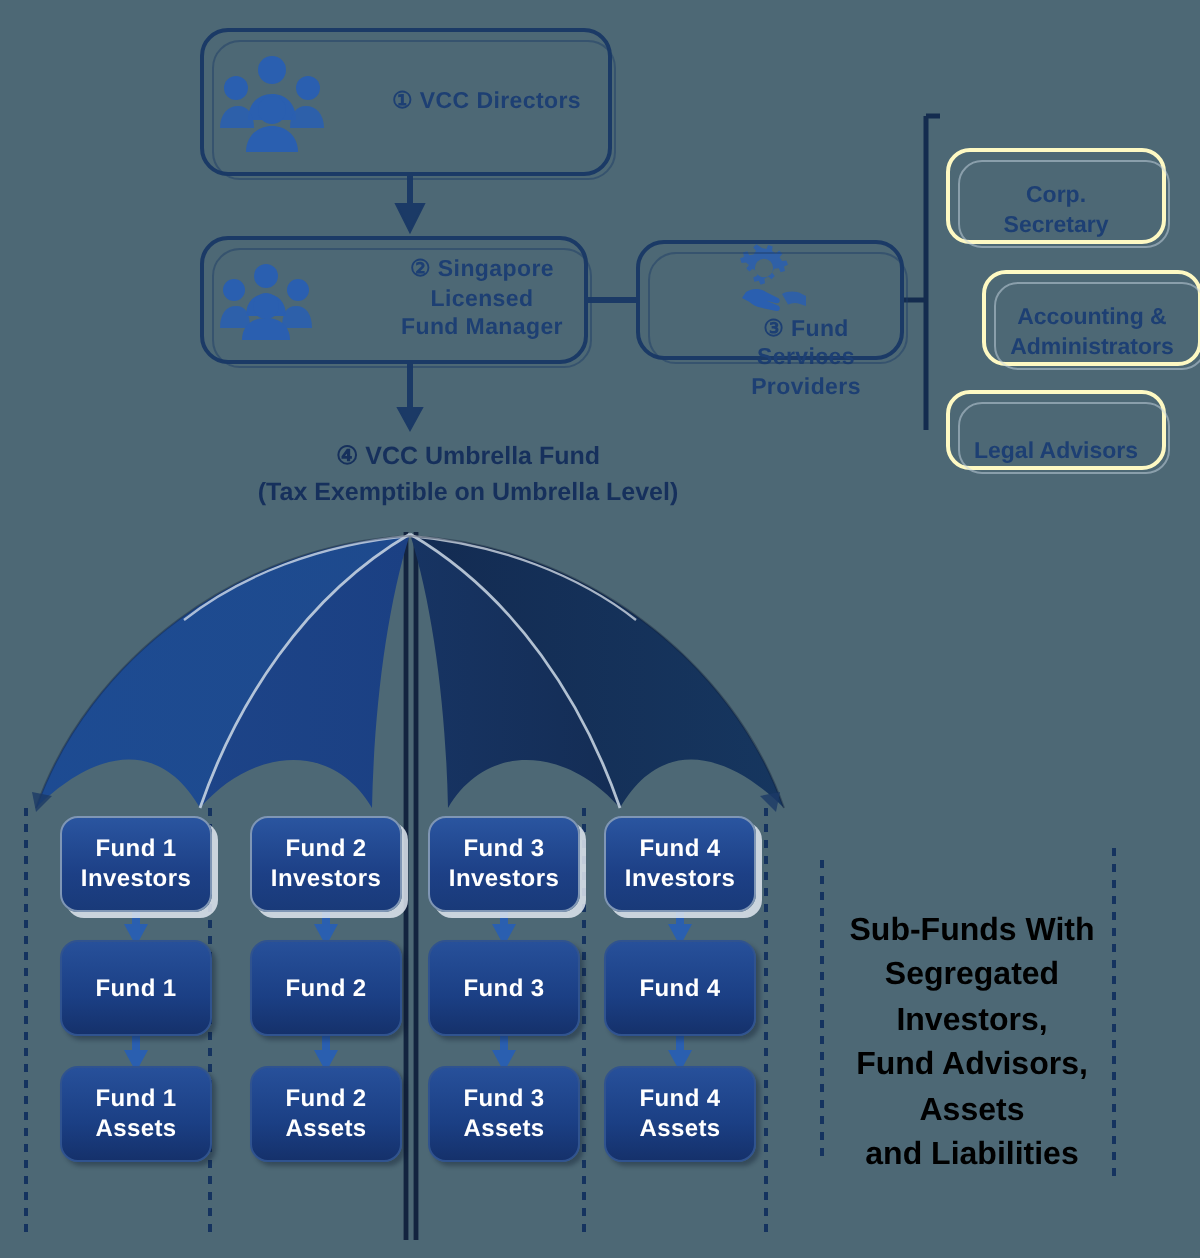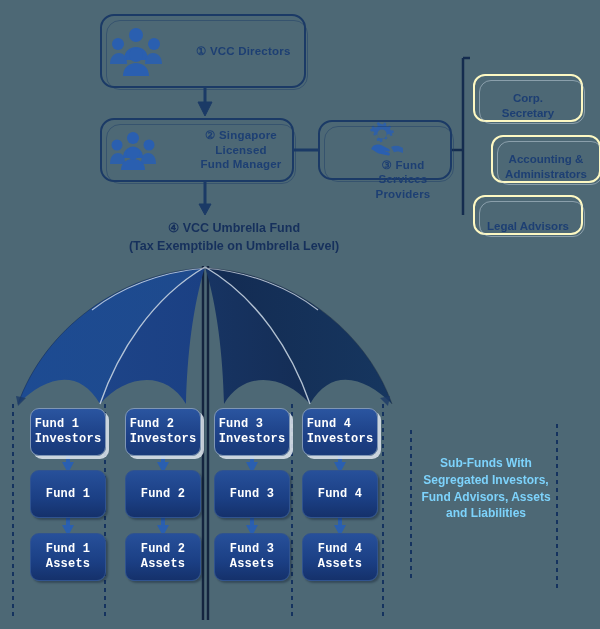--- a/index.html
+++ b/index.html
@@ -85,49 +85,49 @@
     line-height:1.45;
     padding-left:24px;
   }
 
   
   .fbox{
     position:absolute;
     box-sizing:border-box;
     border-radius:9px;
     display:flex;align-items:center;justify-content:center;
+    text-align:center;
     color:#ffffff;
     font-weight:bold;
     font-size:12px;
     line-height:1.25;
     letter-spacing:.2px;
-    font-family:Liberation Mono, monospace;
   }
   .fbox.lvl-inv{
     background:linear-gradient(180deg,#2a55a0 0%,#1d4086 60%,#193a79 100%);
     border:1px solid #7f96b5;
     box-shadow:3px 3px 0 0 rgba(225,232,240,.85);
   }
   .fbox.lvl-mid{
     background:linear-gradient(180deg,#27509a 0%,#1b3f84 60%,#15316b 100%);
     border:1px solid #30538f;
     box-shadow:2px 2px 2px rgba(10,20,40,.35);
   }
   .fbox.lvl-ast{
     background:linear-gradient(180deg,#27509a 0%,#1b3f84 60%,#15316b 100%);
     border:1px solid #30538f;
     box-shadow:2px 2px 2px rgba(10,20,40,.35);
   }
 
   
   .annot{
     position:absolute;
-    color:#7dd3fc;
-    font-weight:bold;
-    font-size:12px;
+    color:#000000;
+    font-weight:bold;
+    font-size:16px;
     line-height:1.4;
     text-align:center;
   }
 
   .people{display:block;}
 </style>
 </head>
 <body>
 
 <div class="canvas">

